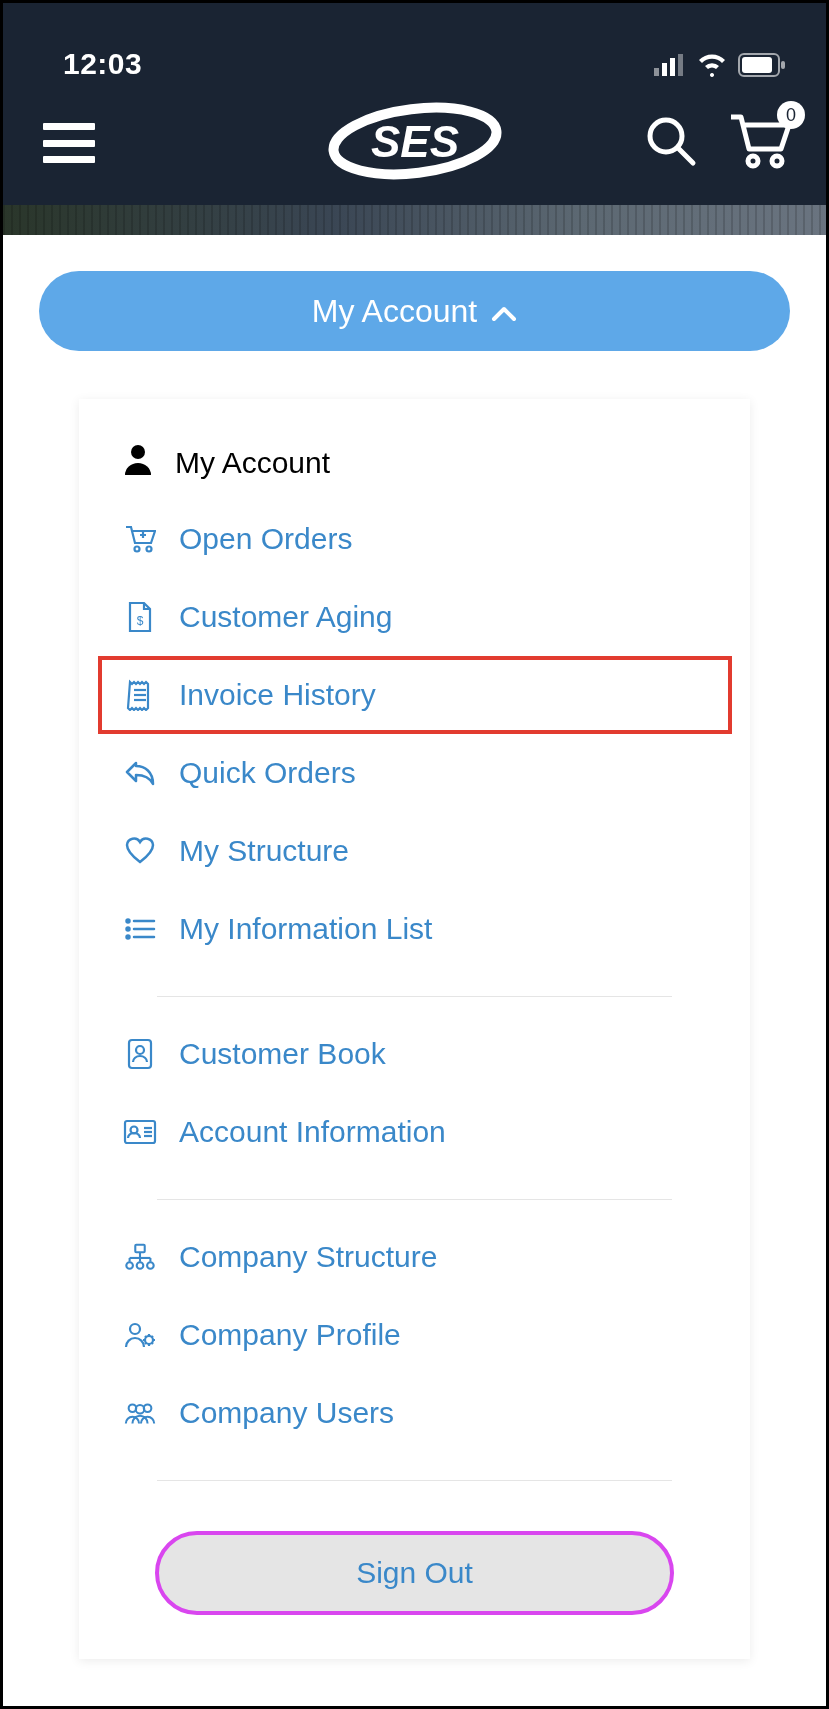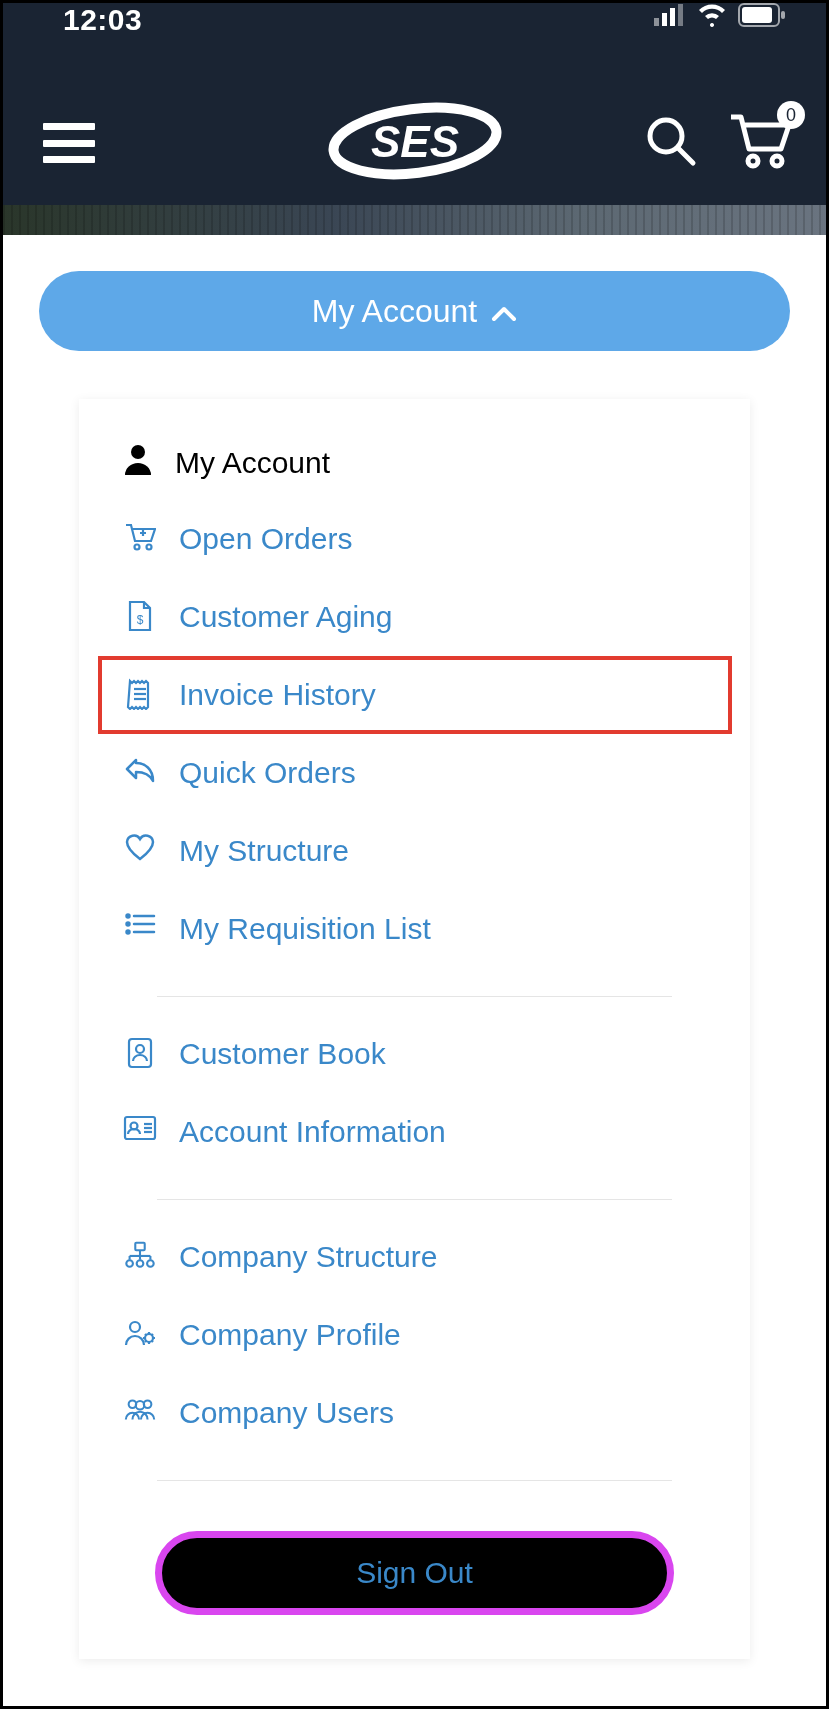--- a/index.html
+++ b/index.html
@@ -15,21 +15,21 @@
     position: absolute;
     top: 3px; left: 3px; right: 3px; bottom: 3px;
     background: #fff;
     overflow: hidden;
   }
   .status-bar {
     height: 78px;
     background: #1a2433;
     display: flex;
     justify-content: space-between;
-    align-items: flex-start;
+    align-items: flex-end;
     padding: 0 40px 0 60px;
     color: #fff;
   }
   .status-time {
     font-size: 30px;
     font-weight: 600;
     letter-spacing: 0.5px;
   }
   .status-icons {
     display: flex;
@@ -117,20 +117,21 @@
     display: flex;
     align-items: center;
     gap: 22px;
     padding: 44px 44px 18px 44px;
     color: #000;
     font-size: 30px;
   }
   .menu-list { padding: 0 0 10px 0; }
   .menu-item {
     display: flex;
+    align-items: center;
     gap: 22px;
     padding: 22px 44px;
     color: #3a88c9;
     font-size: 30px;
     cursor: pointer;
     position: relative;
   }
   .menu-item .icn { width: 34px; display:flex; justify-content:center; color:#3a88c9; }
   .menu-item.highlighted {
     outline: 4px solid #e23b2f;
@@ -142,23 +143,23 @@
     height: 1px;
     background: #e5e5e5;
     margin: 18px 78px;
   }
   .signout-wrap {
     padding: 32px 76px 44px 76px;
   }
   .signout-btn {
     width: 100%;
     height: 84px;
-    border: 7px solid #d946ef;
+    border: 4px solid #d946ef;
     color: #3a88c9;
-    background: #000000;
+    background: #e5e5e5;
     border-radius: 46px;
     font-size: 30px;
     cursor: pointer;
   }
 </style>
 </head>
 <body>
 
 <div class="phone-frame">
 
@@ -301,21 +302,21 @@
           <span class="icn">
             <svg width="32" height="24" viewBox="0 0 32 24" fill="none" stroke="#3a88c9" stroke-width="2.5" stroke-linecap="round">
                 <circle cx="4" cy="4" r="1.5" fill="#3a88c9"></circle>
                 <line x1="10" y1="4" x2="30" y2="4"></line>
                 <circle cx="4" cy="12" r="1.5" fill="#3a88c9"></circle>
                 <line x1="10" y1="12" x2="30" y2="12"></line>
                 <circle cx="4" cy="20" r="1.5" fill="#3a88c9"></circle>
                 <line x1="10" y1="20" x2="30" y2="20"></line>
               </svg>
           </span>
-          <span>My Requisition List</span>
+          <span>My Information List</span>
         </div>
       </div>
 
       <div class="divider"></div>
 
       <div class="menu-list">
         <div class="menu-item">
           <span class="icn">
             <svg width="28" height="32" viewBox="0 0 28 32" fill="none" stroke="#3a88c9" stroke-width="2.2">
                 <rect x="3" y="2" width="22" height="28" rx="3"></rect>

